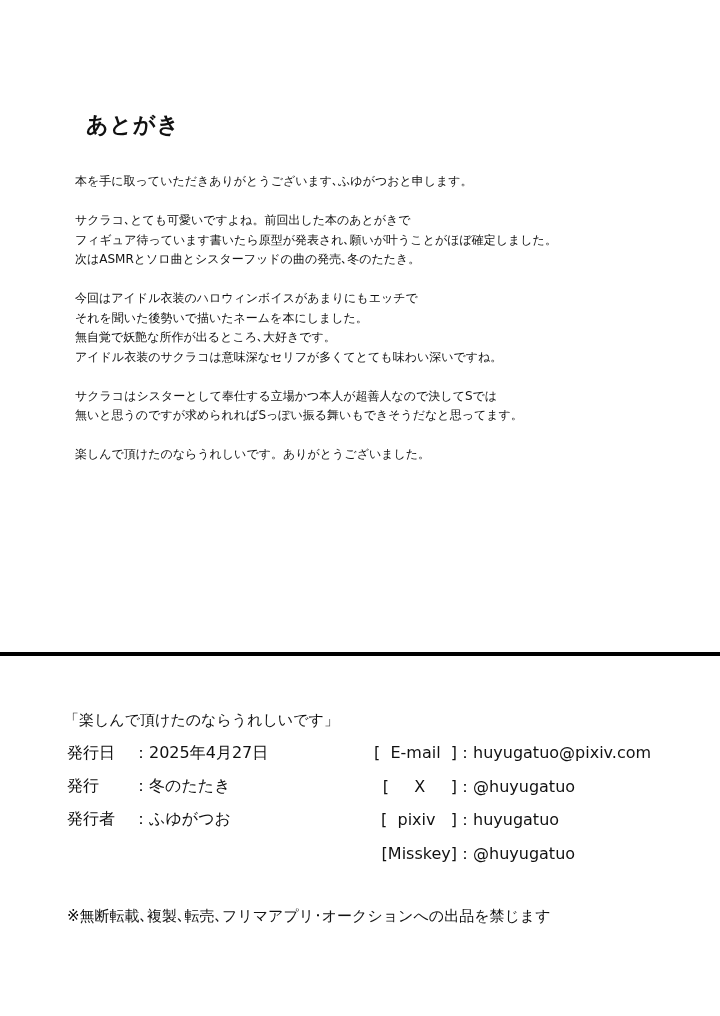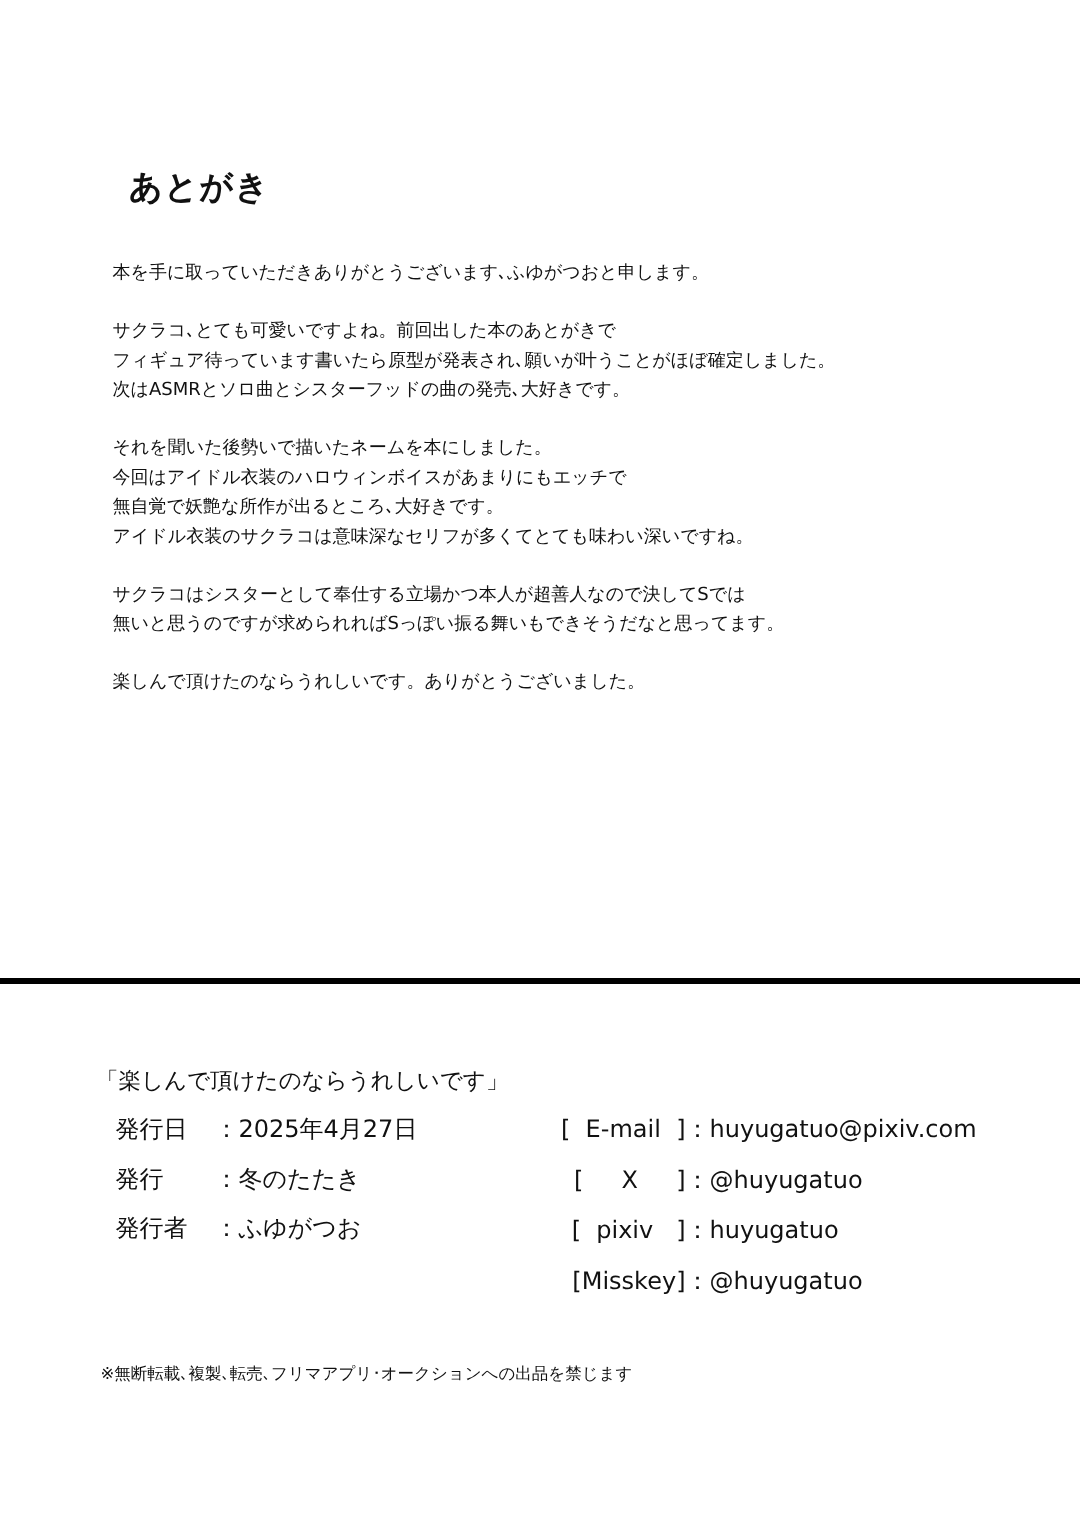--- a/index.html
+++ b/index.html
@@ -5,45 +5,45 @@
     html, body { margin: 0; padding: 0; background: #ffffff; }
     body { width: 720px; height: 1016px; position: relative; overflow: hidden;
       font-family: "DejaVu Sans", "Liberation Sans", sans-serif; color: #111; }
     .title { position: absolute; left: 86px; top: 110px; font-size: 22px; font-weight: bold; letter-spacing: 1px; }
     .body-text { position: absolute; left: 75px; top: 172px; width: 630px; font-size: 12px; line-height: 19.5px; }
     .para { margin: 0 0 19.5px 0; }
     .line { display: block; white-space: nowrap; }
     .divider { position: absolute; left: 0; top: 652px; width: 720px; height: 4px; background: #000; }
     .book-title { position: absolute; left: 64px; top: 711px; font-size: 15px; white-space: nowrap; }
     .colophon { position: absolute; left: 67px; top: 741px; font-size: 16px; }
-    .colophon .row { height: 33px; line-height: 24px; white-space: nowrap; margin-left: 10px; }
+    .colophon .row { height: 33px; line-height: 24px; white-space: nowrap; }
     .colophon .label { display: inline-block; width: 66px; }
     .contacts { position: absolute; left: 373px; top: 741px; font-size: 16px; text-align: right; }
     .contacts .row { height: 33.5px; line-height: 24px; white-space: nowrap; display: flex; }
     .contacts .label { display: inline-block; width: 84px; }
-    .notes { position: absolute; left: 67px; top: 907px; font-size: 11px; line-height: 18px; }
+    .notes { position: absolute; left: 67px; top: 907px; font-size: 15px; line-height: 18px; }
     .notes .line { white-space: nowrap; }
   </style>
 </head>
 <body>
 
 <div class="title">あとがき</div>
 
 <div class="body-text">
   <p class="para">
     <span class="line">本を手に取っていただきありがとうございます､ふゆがつおと申します。</span>
   </p>
   <p class="para">
     <span class="line">サクラコ､とても可愛いですよね。前回出した本のあとがきで</span>
     <span class="line">フィギュア待っています書いたら原型が発表され､願いが叶うことがほぼ確定しました。</span>
-    <span class="line">次はASMRとソロ曲とシスターフッドの曲の発売､大好きです。</span>
+    <span class="line">次はASMRとソロ曲とシスターフッドの曲の発売､冬のたたき。</span>
   </p>
   <p class="para">
+    <span class="line">今回はアイドル衣装のハロウィンボイスがあまりにもエッチで</span>
     <span class="line">それを聞いた後勢いで描いたネームを本にしました。</span>
-    <span class="line">今回はアイドル衣装のハロウィンボイスがあまりにもエッチで</span>
     <span class="line">無自覚で妖艶な所作が出るところ､大好きです。</span>
     <span class="line">アイドル衣装のサクラコは意味深なセリフが多くてとても味わい深いですね。</span>
   </p>
   <p class="para">
     <span class="line">サクラコはシスターとして奉仕する立場かつ本人が超善人なので決してSでは</span>
     <span class="line">無いと思うのですが求められればSっぽい振る舞いもできそうだなと思ってます。</span>
   </p>
   <p class="para">
     <span class="line">楽しんで頂けたのならうれしいです。ありがとうございました。</span>
   </p>

